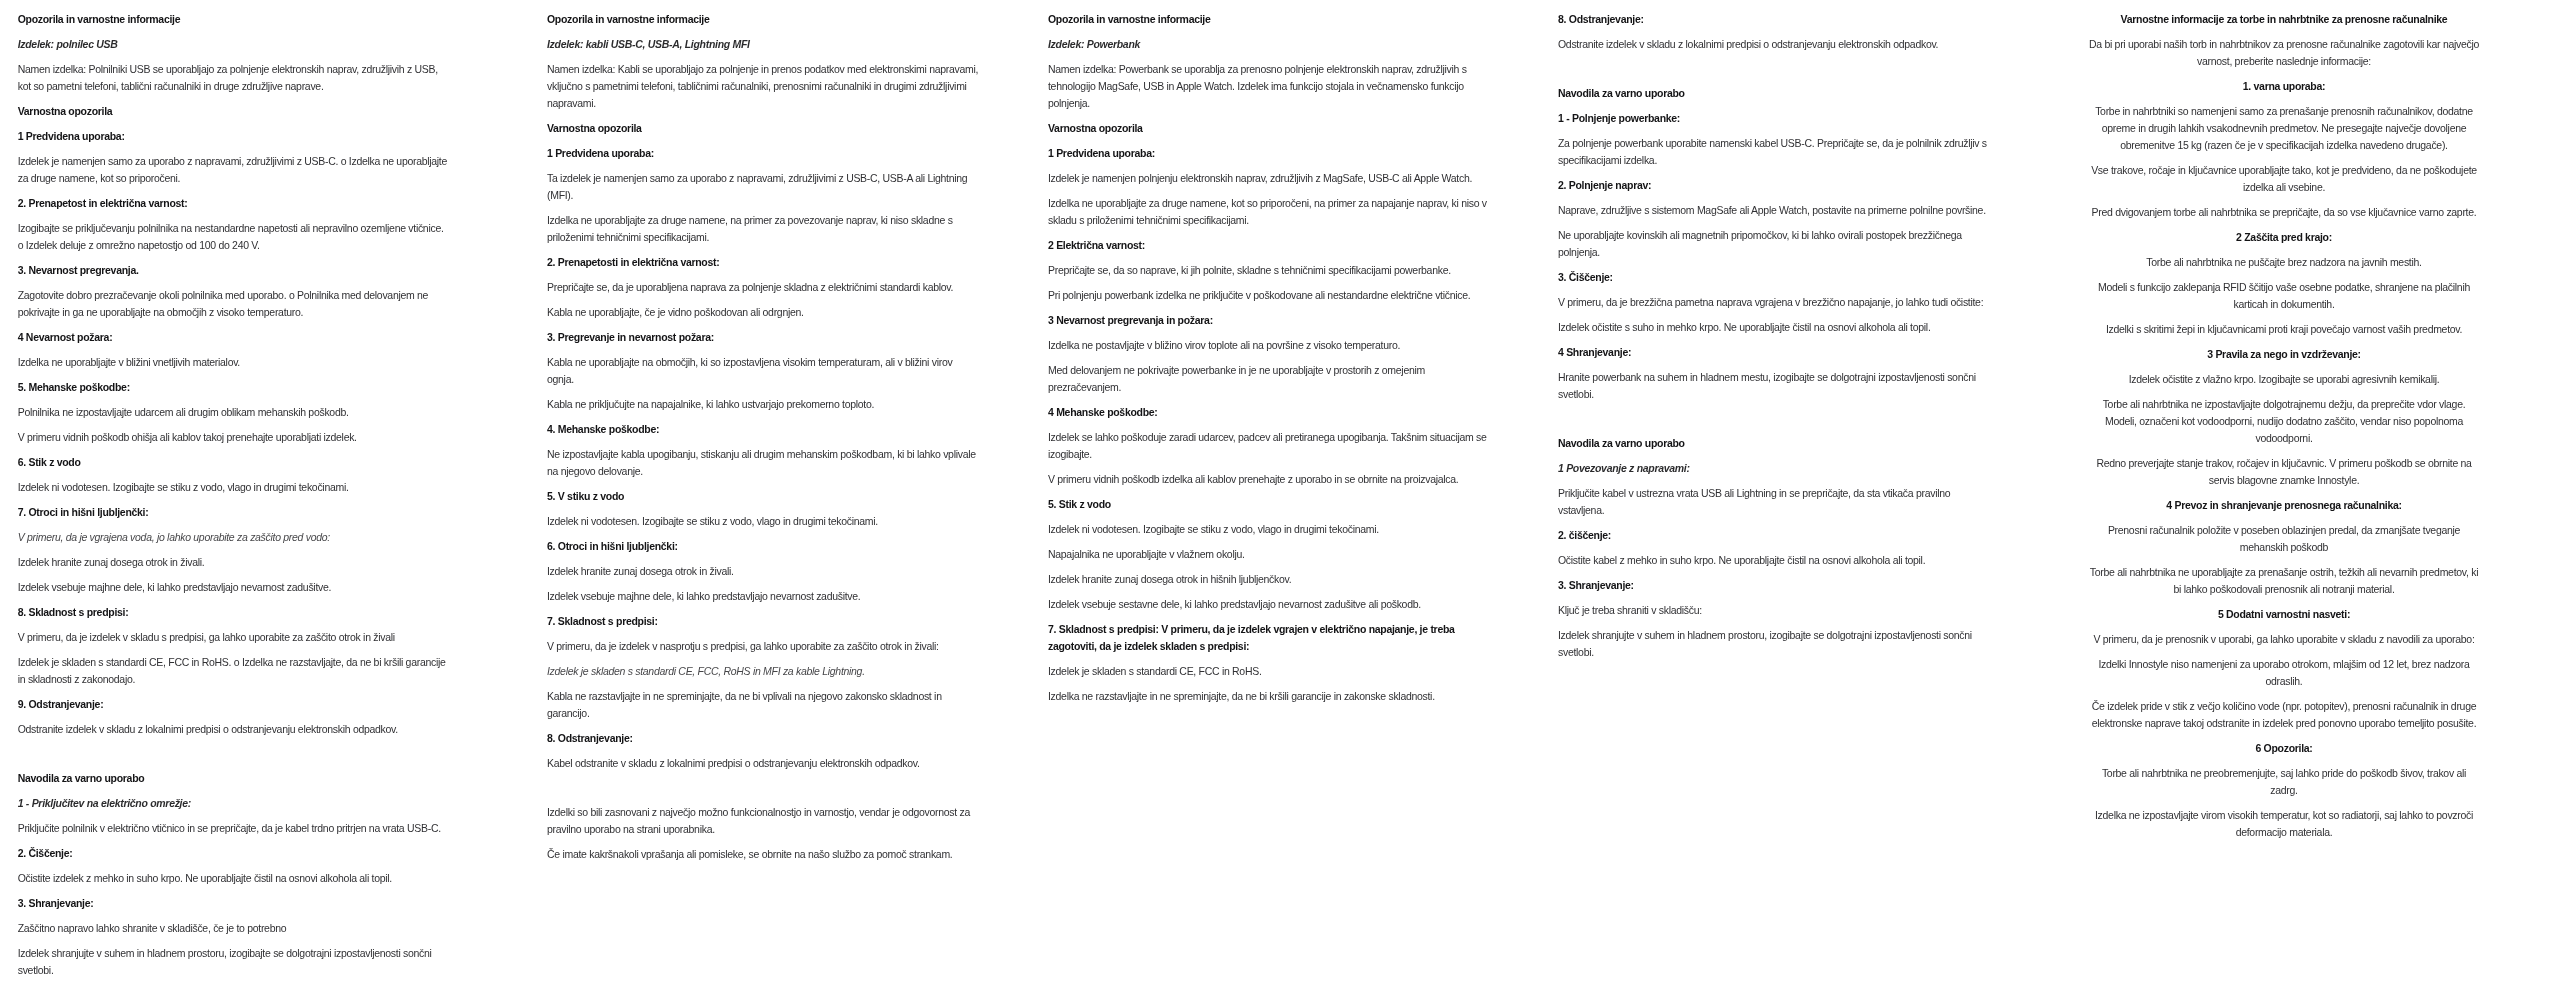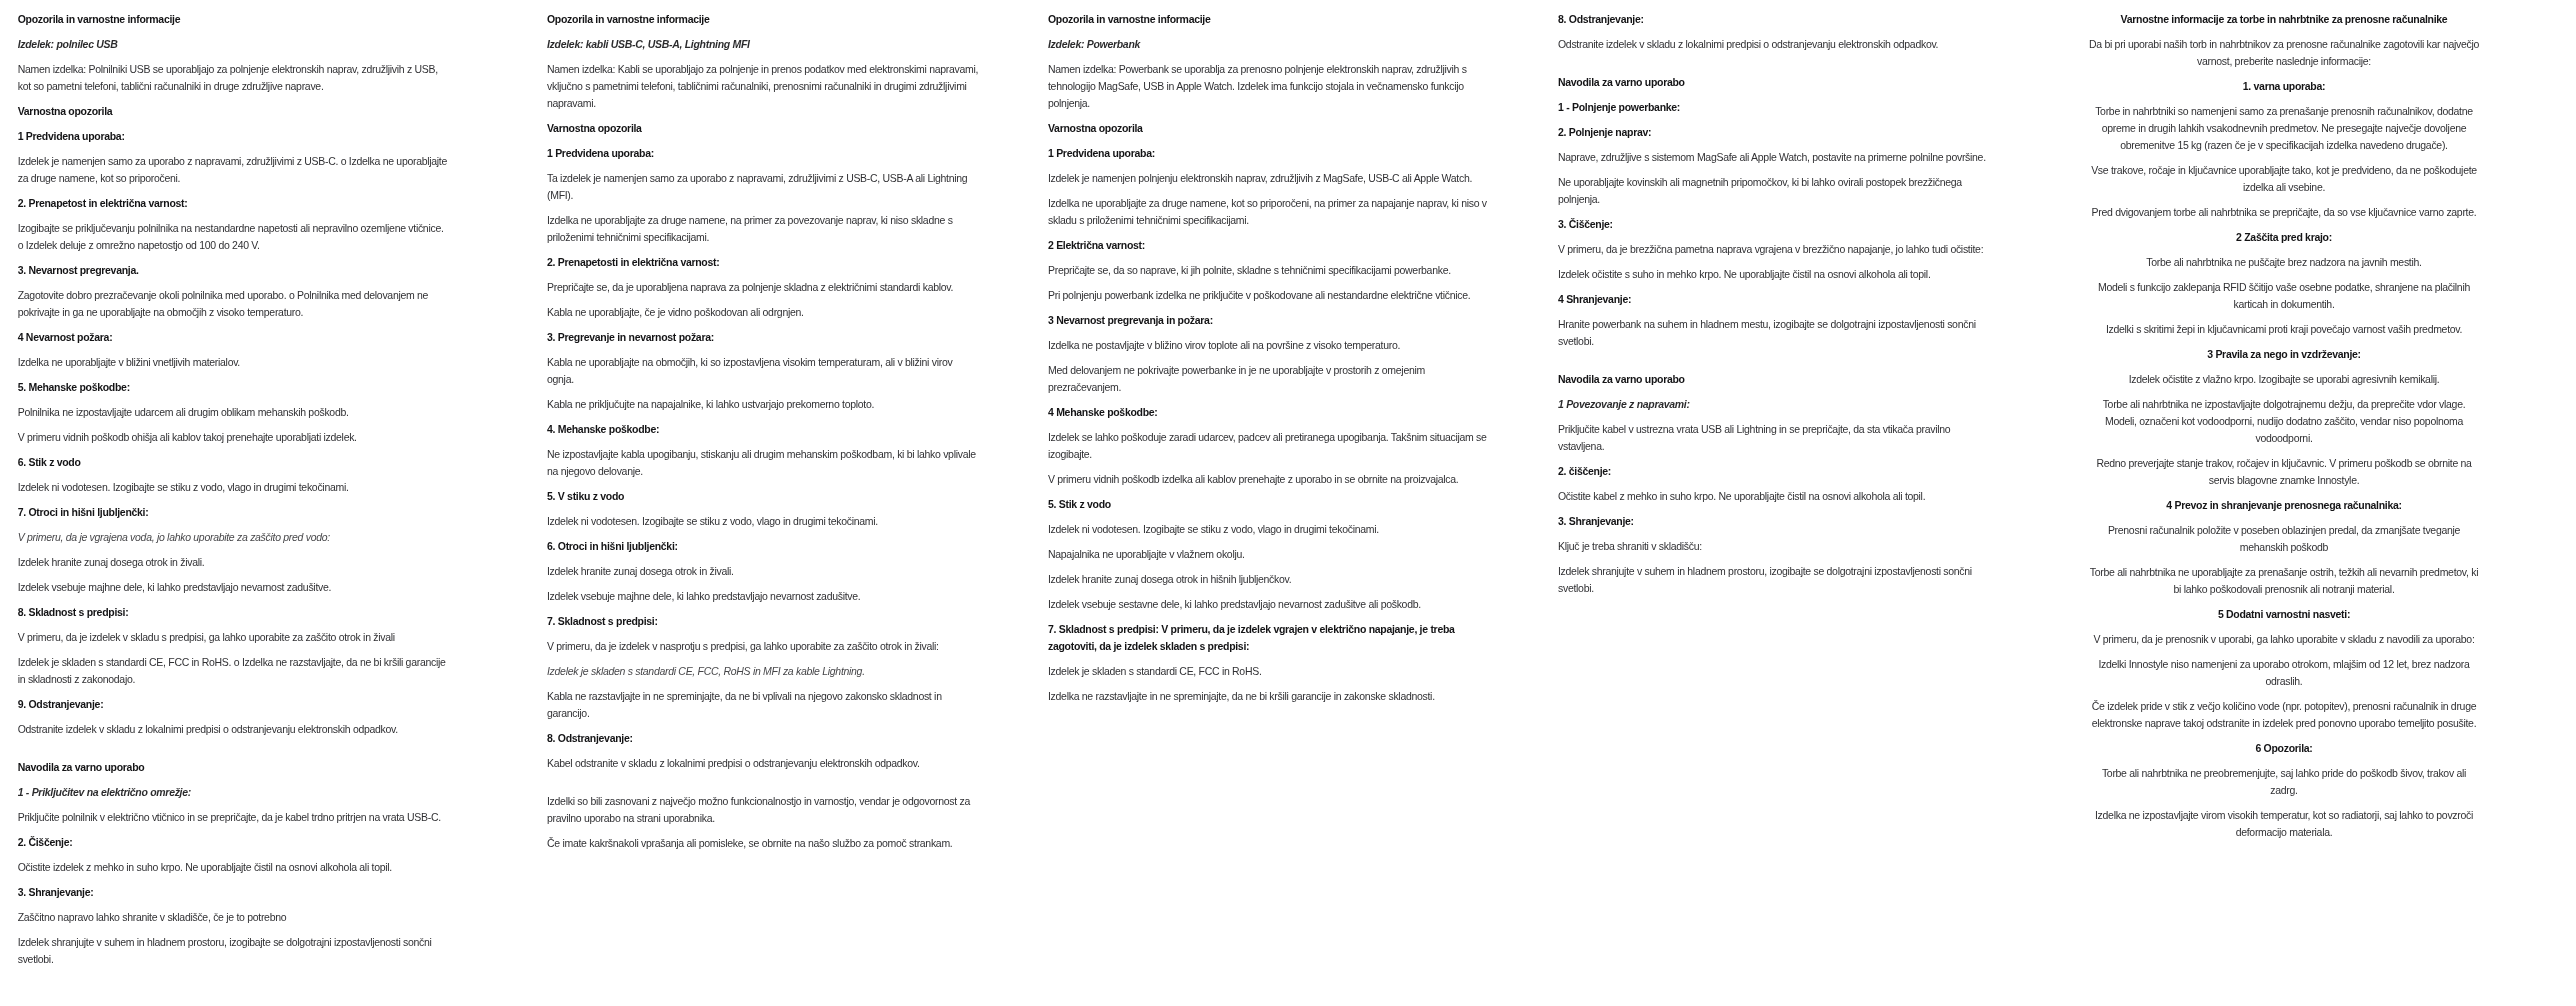--- a/index.html
+++ b/index.html
@@ -33,21 +33,21 @@
     white-space: normal;
   }
   .hd {
     font-weight: 700;
     color: #141416;
   }
   .pg {
     font-weight: 400;
   }
   .gap {
-    margin-top: 21px;
+    margin-top: 32px;
   }
   .smudge {
     filter: blur(0.6px);
     opacity: 0.9;
     font-style: italic;
   }
 </style>
 </head>
 <body>
 
@@ -142,20 +142,21 @@
       <div class="blk pg">Izdelek vsebuje sestavne dele, ki lahko predstavljajo nevarnost zadušitve ali poškodb.</div>
       <div class="blk hd">7. Skladnost s predpisi: V primeru, da je izdelek vgrajen v električno napajanje, je treba zagotoviti, da je izdelek skladen s predpisi:</div>
       <div class="blk pg">Izdelek je skladen s standardi CE, FCC in RoHS.</div>
       <div class="blk pg">Izdelka ne razstavljajte in ne spreminjajte, da ne bi kršili garancije in zakonske skladnosti.</div>
     </section>
   <section class="col" style="left: 1558px; width: 441px;">
       <div class="blk hd">8. Odstranjevanje:</div>
       <div class="blk pg">Odstranite izdelek v skladu z lokalnimi predpisi o odstranjevanju elektronskih odpadkov.</div>
       <div class="blk hd gap">Navodila za varno uporabo</div>
       <div class="blk hd">1 - Polnjenje powerbanke:</div>
+      <div class="blk pg">Za polnjenje powerbank uporabite namenski kabel USB-C. Prepričajte se, da je polnilnik združljiv s specifikacijami izdelka.</div>
       <div class="blk hd">2. Polnjenje naprav:</div>
       <div class="blk pg">Naprave, združljive s sistemom MagSafe ali Apple Watch, postavite na primerne polnilne površine.</div>
       <div class="blk pg">Ne uporabljajte kovinskih ali magnetnih pripomočkov, ki bi lahko ovirali postopek brezžičnega polnjenja.</div>
       <div class="blk hd">3. Čiščenje:</div>
       <div class="blk pg">V primeru, da je brezžična pametna naprava vgrajena v brezžično napajanje, jo lahko tudi očistite:</div>
       <div class="blk pg">Izdelek očistite s suho in mehko krpo. Ne uporabljajte čistil na osnovi alkohola ali topil.</div>
       <div class="blk hd">4 Shranjevanje:</div>
       <div class="blk pg">Hranite powerbank na suhem in hladnem mestu, izogibajte se dolgotrajni izpostavljenosti sončni svetlobi.</div>
       <div class="blk hd gap">Navodila za varno uporabo</div>
       <div class="blk hd smudge">1 Povezovanje z napravami:</div>

